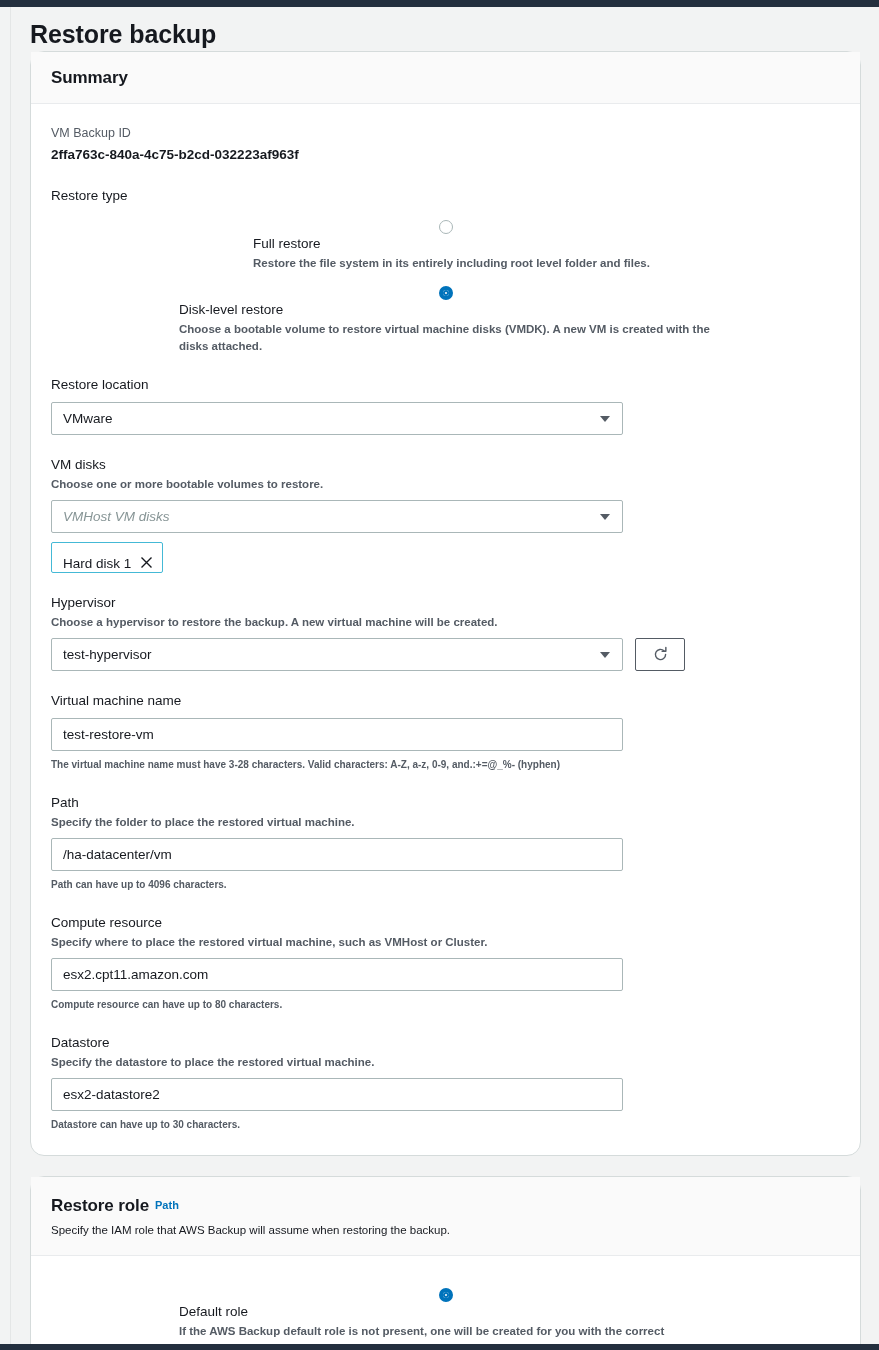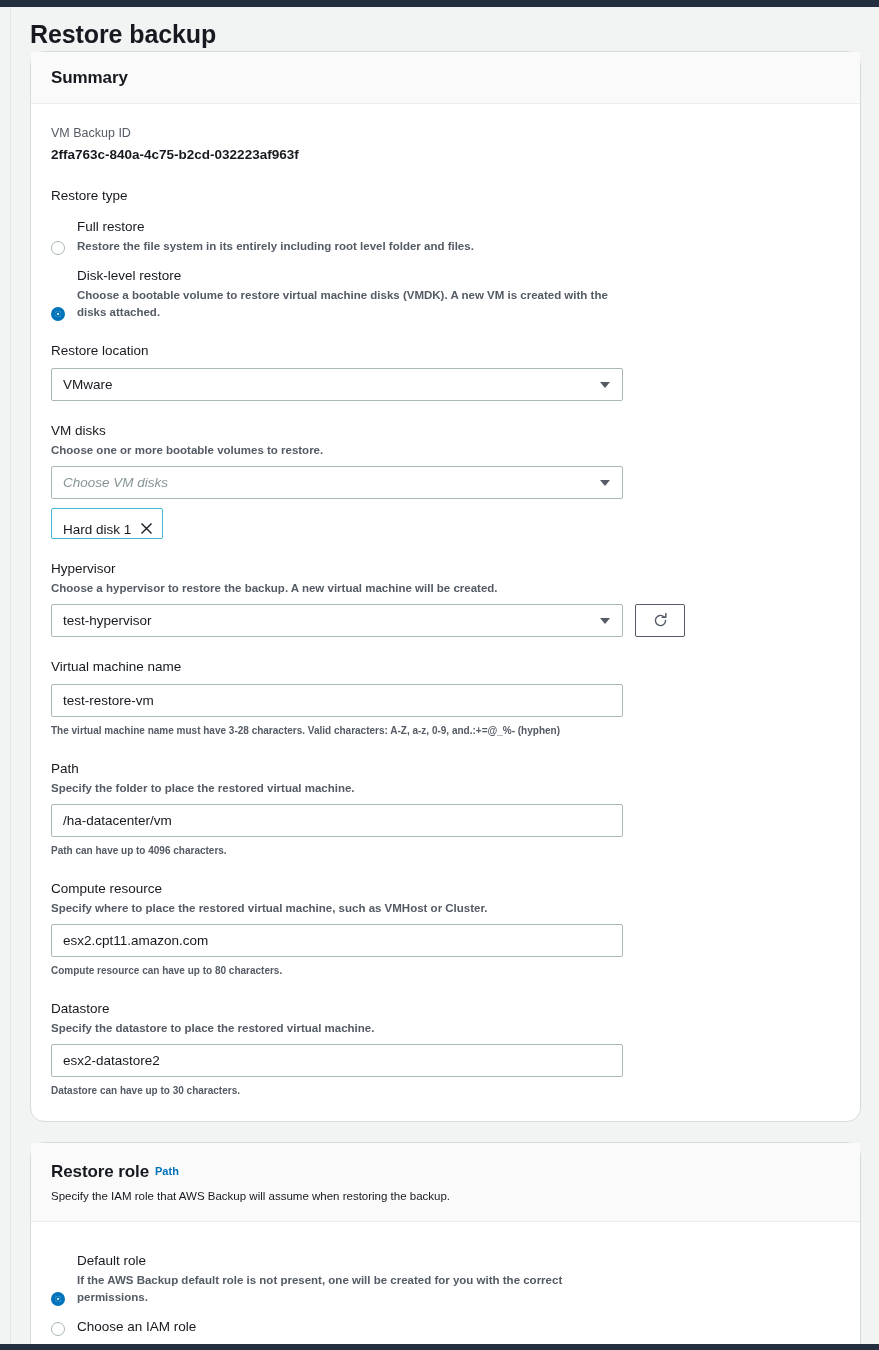--- a/index.html
+++ b/index.html
@@ -173,21 +173,21 @@
     border-radius: 2px;
     background: #ffffff;
     padding: 12px 9px 0 11px;
     margin-top: 9px;
     font-size: 13.5px;
     color: #16191f;
   }
   .token .x { display: block; }
 
   
-  .radio-item { display: flex; align-items: flex-end; margin-top: 11px; }
+  .radio-item { display: flex; align-items: center; margin-top: 11px; flex-direction: column; }
   .radio-item:first-child { margin-top: 9px; }
   .radio {
     width: 14px; height: 14px;
     border-radius: 50%;
     border: 1.5px solid #aab7b8;
     background: #ffffff;
     flex: none;
     margin-top: 3px;
     position: relative;
   }
@@ -260,21 +260,21 @@
             <span class="caret"></span>
           </div>
         </div>
       </div>
 
       <div class="group">
         <div class="field-label">VM disks</div>
         <div class="field-desc">Choose one or more bootable volumes to restore.</div>
         <div class="control-row">
           <div class="select-box">
-            <span class="sel-text placeholder">Choose VM disks</span>
+            <span class="sel-text placeholder">VMHost VM disks</span>
             <span class="caret"></span>
           </div>
         </div>
         <div class="token">
           <span>Hard disk 1</span>
           <span class="x">
             <svg width="13" height="13" viewBox="0 0 13 13" aria-hidden="true">
               <path d="M1.5 1.5 L11.5 11.5 M11.5 1.5 L1.5 11.5" stroke="#16191f" stroke-width="1.4" fill="none"></path>
             </svg>
           </span>

